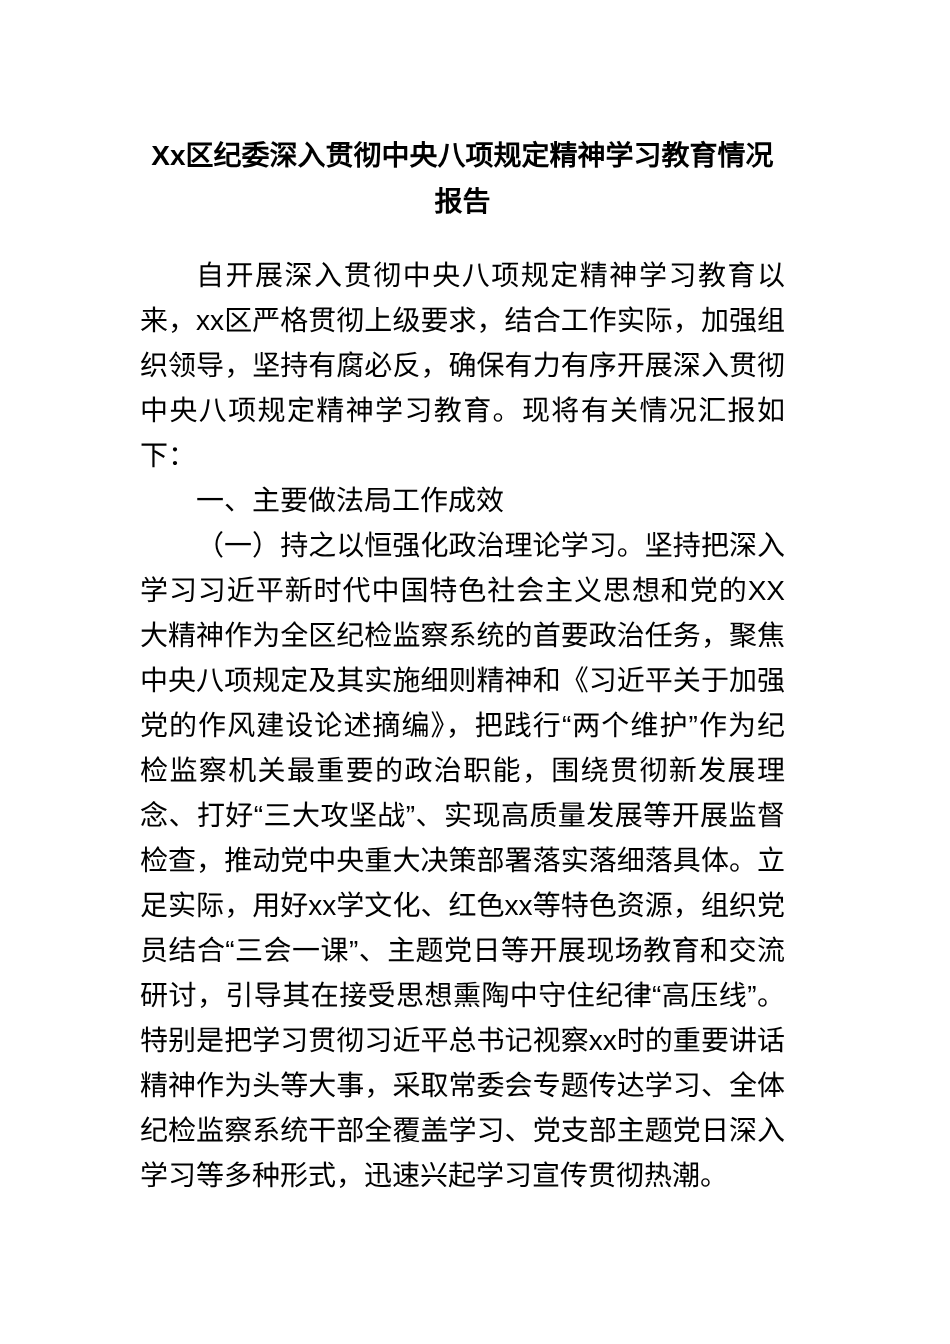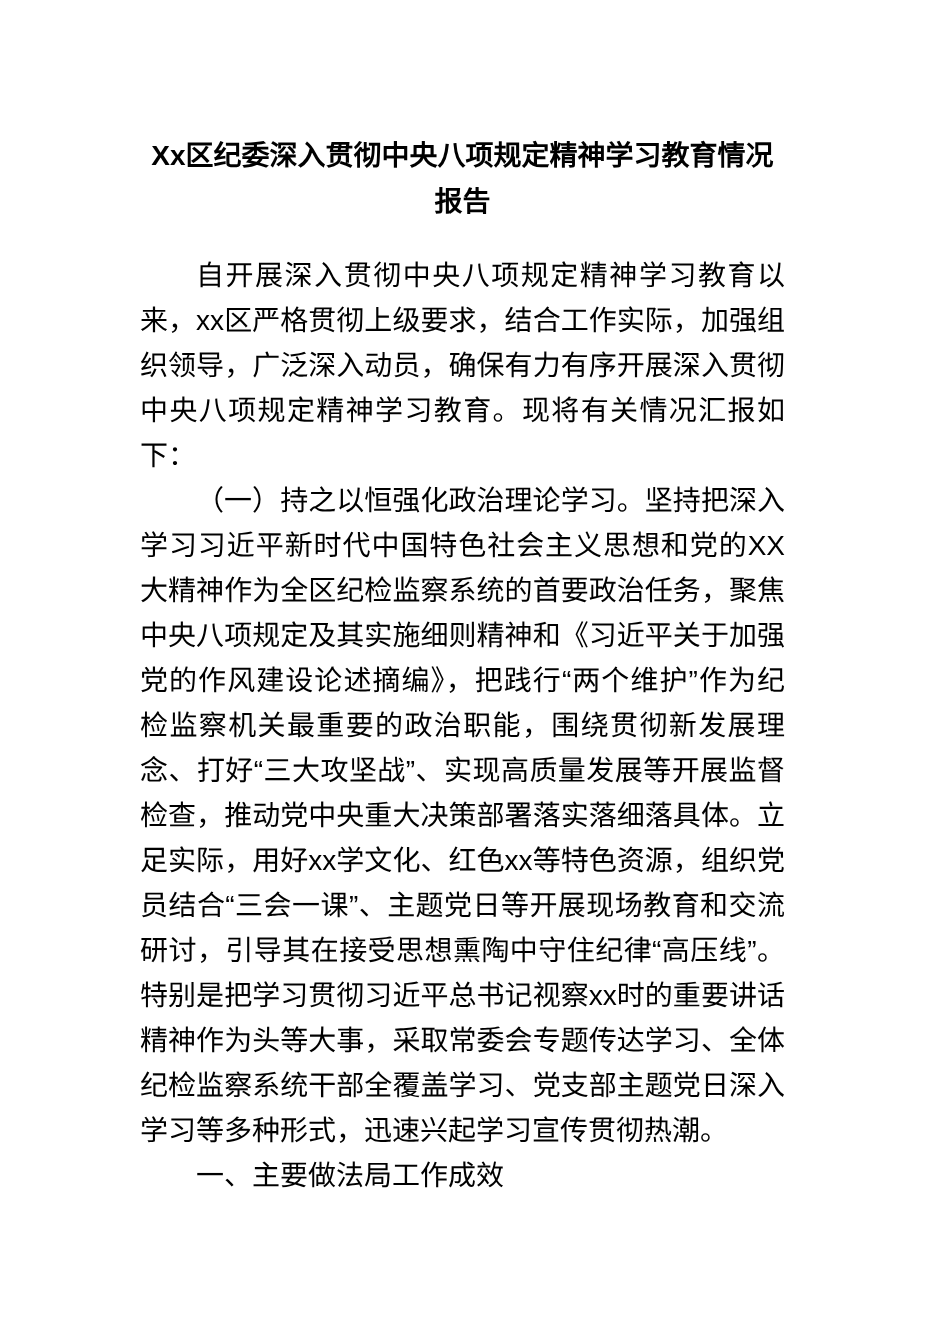--- a/index.html
+++ b/index.html
@@ -35,19 +35,19 @@
     color: #000000;
     word-break: break-all;
   }
 </style>
 </head>
 <body>
 
 <div class="page">
   <h1 class="doc-title">Xx区纪委深入贯彻中央八项规定精神学习教育情况报告</h1>
 
-  <p class="para">自开展深入贯彻中央八项规定精神学习教育以来，xx区严格贯彻上级要求，结合工作实际，加强组织领导，广泛深入动员，确保有力有序开展深入贯彻中央八项规定精神学习教育。现将有关情况汇报如下：</p>
+  <p class="para">自开展深入贯彻中央八项规定精神学习教育以来，xx区严格贯彻上级要求，结合工作实际，加强组织领导，坚持有腐必反，确保有力有序开展深入贯彻中央八项规定精神学习教育。现将有关情况汇报如下：</p>
+
+  <p class="para">一、主要做法局工作成效</p>
 
   <p class="para">（一）持之以恒强化政治理论学习。坚持把深入学习习近平新时代中国特色社会主义思想和党的XX大精神作为全区纪检监察系统的首要政治任务，聚焦中央八项规定及其实施细则精神和《习近平关于加强党的作风建设论述摘编》，把践行“两个维护”作为纪检监察机关最重要的政治职能，围绕贯彻新发展理念、打好“三大攻坚战”、实现高质量发展等开展监督检查，推动党中央重大决策部署落实落细落具体。立足实际，用好xx学文化、红色xx等特色资源，组织党员结合“三会一课”、主题党日等开展现场教育和交流研讨，引导其在接受思想熏陶中守住纪律“高压线”。特别是把学习贯彻习近平总书记视察xx时的重要讲话精神作为头等大事，采取常委会专题传达学习、全体纪检监察系统干部全覆盖学习、党支部主题党日深入学习等多种形式，迅速兴起学习宣传贯彻热潮。</p>
-
-  <p class="para">一、主要做法局工作成效</p>
 
 </div>
 
 </body></html>

